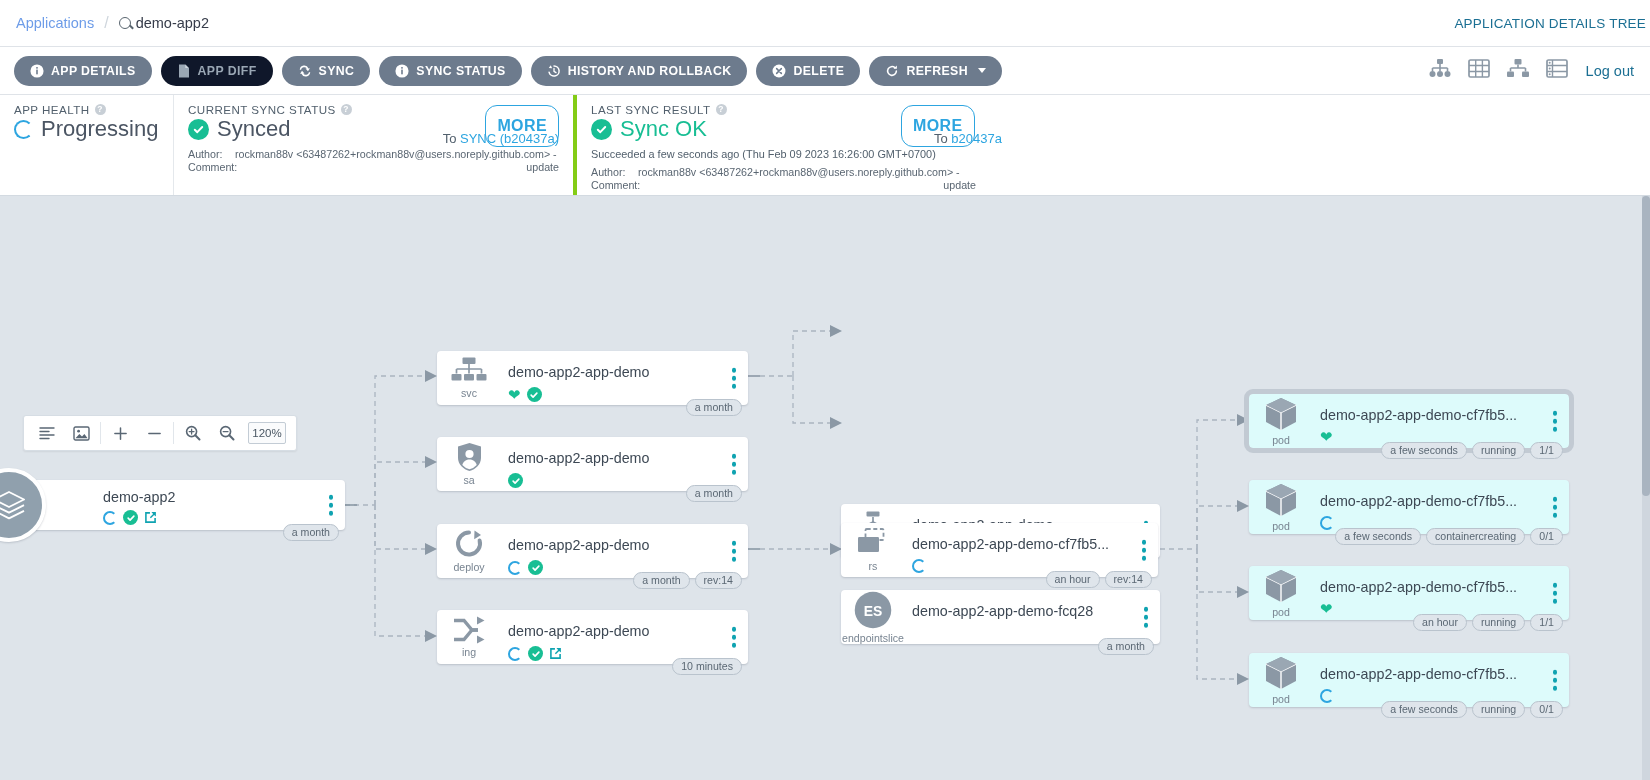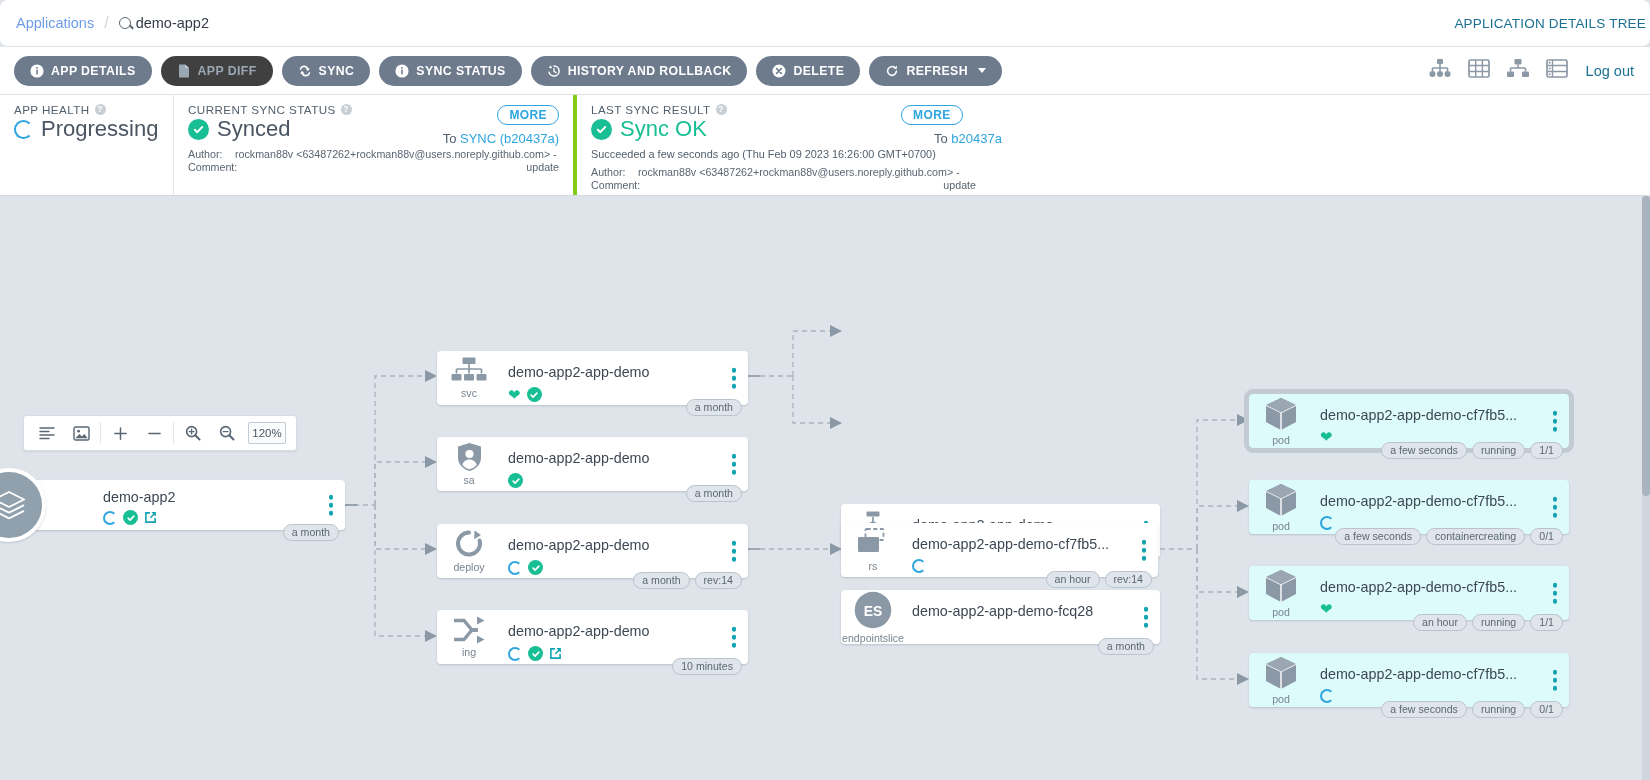--- a/index.html
+++ b/index.html
@@ -7,21 +7,21 @@
   body {
     width:1650px; height:780px; overflow:hidden;
     font-family:"Liberation Sans", sans-serif;
     background:#dee4ea; color:#363c4a;
     -webkit-font-smoothing:antialiased;
   }
 
   
   .topbar{
     height:47px; background:#fff; display:flex; align-items:center;
-    padding:0 16px; border-bottom:1px solid #dfe3e8; position:relative;border-radius:8px;
+    padding:0 16px; border-bottom:1px solid #dfe3e8; position:relative;
   }
   .crumb-link{ color:#6d9ce8; font-size:14.5px; cursor:pointer; }
   .crumb-sep{ color:#cfd6dd; margin:0 10px; font-size:16px; }
   .crumb-cur{ display:flex; align-items:center; gap:5px; font-size:14.5px; color:#363c4a;}
   .mag{ width:12px;height:12px;border:1.7px solid #5a6670;border-radius:50%;position:relative;display:inline-block;}
   .mag:after{content:"";position:absolute;width:5px;height:1.7px;background:#5a6670;
     transform:rotate(45deg);right:-4px;bottom:0px;}
   .adt{ position:absolute; right:4px; top:50%; transform:translateY(-50%);
     color:#1b6f93; font-size:13.5px; letter-spacing:.2px; cursor:pointer;}
 
@@ -29,21 +29,21 @@
   .actionbar{
     height:48px; background:#fff; display:flex; align-items:center;
     padding:0 14px; border-bottom:1px solid #dfe3e8; position:relative;
   }
   .btn{
     height:30px; border-radius:16px; background:#6d7b8d; color:#fff;
     display:inline-flex; align-items:center; gap:7px;
     padding:0 16px; font-size:12.3px; font-weight:bold; letter-spacing:.4px;
     margin-right:9px; cursor:pointer; border:none; white-space:nowrap;
   }
-  .btn.disabled{ background:#404040; color:#9aa7b4; cursor:default; }
+  .btn.disabled{ background:#0f172a; color:#9aa7b4; cursor:default; }
   .bicon{ display:inline-flex; width:14px;height:14px; align-items:center; justify-content:center;}
   .bicon svg{ display:block; }
   .caret{ width:0;height:0;border-left:4px solid transparent;border-right:4px solid transparent;
     border-top:5px solid currentColor; margin-left:3px;}
   .right-icons{ position:absolute; right:16px; display:flex; align-items:center; gap:16px;}
   .right-icons .ic{ cursor:pointer; display:block; }
   .logout{ color:#1b6f93; font-size:14.5px; cursor:pointer; margin-left:2px;}
 
   
   .statusbar{ background:#fff; display:flex; height:101px; border-bottom:1px solid #d3dae1;}
@@ -56,21 +56,21 @@
     font-size:8.5px; line-height:11px; text-align:center; display:inline-block; font-weight:bold;}
   .sval{ display:flex; align-items:center; gap:8px; }
   .sval .txt{ font-size:22px; color:#4b5563; font-weight:normal; }
   .sval .txt.green{ color:#18be94; }
   .spinner{ width:19px;height:19px;border:2.6px solid #2da5e0;border-radius:50%;
     border-right-color:transparent; display:inline-block;}
   .check{ width:21px;height:21px;border-radius:50%;background:#18be94;display:inline-flex;
     align-items:center;justify-content:center;}
   .check svg{display:block;}
   .more{ position:absolute; right:14px; top:10px; border:1px solid #2da5e0; color:#2da5e0;
-    border-radius:12px; font-size:12px; font-weight:bold; padding:2px 11px; letter-spacing:.4px; cursor:pointer;}
+    border-radius:12px; font-size:16px; font-weight:bold; padding:11px 11px; letter-spacing:.4px; cursor:pointer;}
   .to{ position:absolute; right:14px; top:36px; font-size:13px; color:#52606d; }
   .to b{ color:#2da5e0; font-weight:normal; }
   .meta{ margin-top:6px; font-size:10.7px; color:#5a6672; line-height:13px; }
   .meta .row{ display:flex; }
   .meta .k{ width:47px; flex:none; }
   .meta .v{ flex:1; }
   .meta .v.r{ text-align:right; }
   .succeeded{ font-size:10.9px; color:#52606d; margin-top:6px; }
 
   

